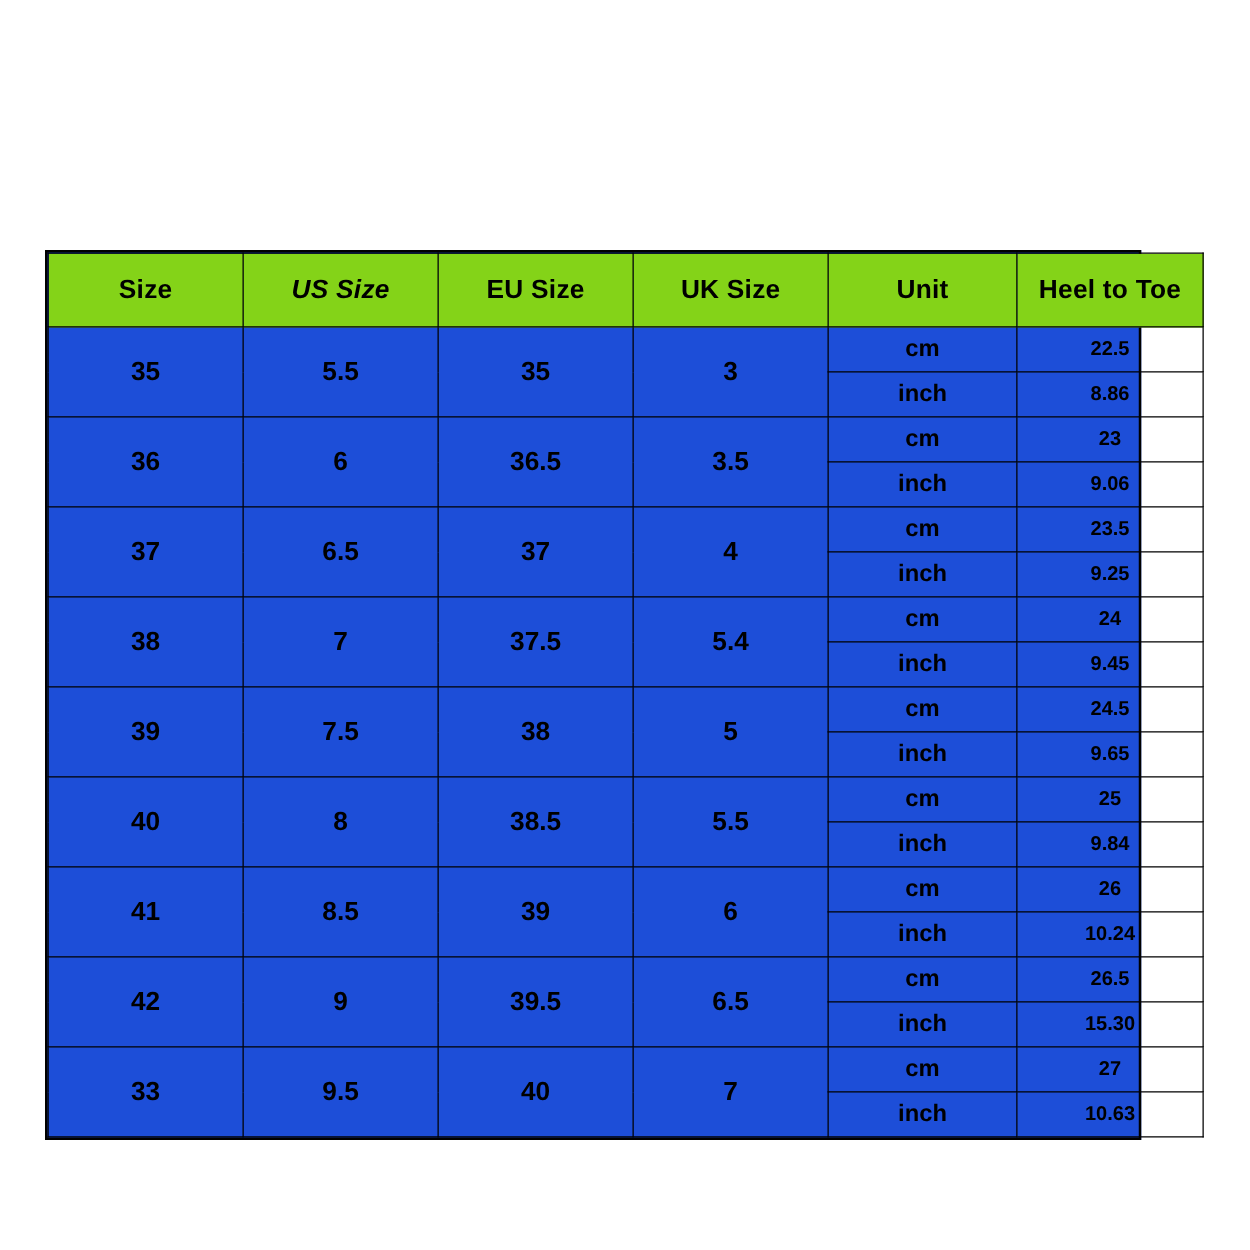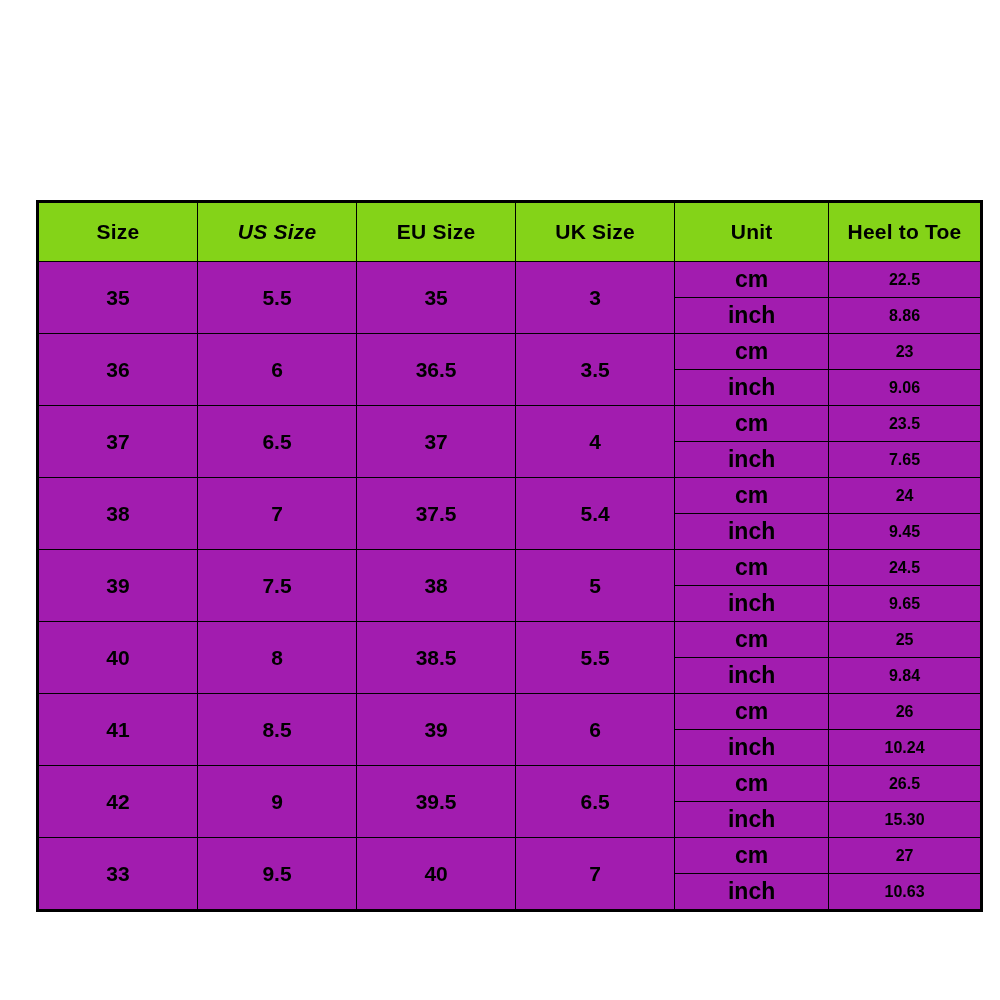--- a/index.html
+++ b/index.html
@@ -13,24 +13,24 @@
   #wrap {
     position: relative;
     width: 1000px;
     height: 1000px;
     background: #ffffff;
   }
   #table-frame {
     position: absolute;
     left: 36px;
     top: 200px;
-    width: 947px;
+    width: 877px;
     border: 2px solid #000000;
     box-sizing: border-box;
-    background: #a21caf;
+    background: #1d4ed8;
   }
   table.size-chart {
     border-collapse: collapse;
     table-layout: fixed;
     width: 100%;
   }
   table.size-chart col.c-size    { width: 156px; }
   table.size-chart col.c-us      { width: 156px; }
   table.size-chart col.c-eu      { width: 156px; }
   table.size-chart col.c-uk      { width: 156px; }
@@ -57,21 +57,21 @@
     font-size: 21px;
   }
   table.size-chart tbody td.main-cell {
     height: 70px;
   }
   table.size-chart tbody td.sub-cell {
     height: 35px;
     font-size: 16px;
   }
   table.size-chart tbody td.unit-cell {
-    font-size: 23px;
+    font-size: 19px;
   }
 </style>
 </head>
 <body>
 
 <div id="wrap">
   <div id="table-frame">
     <table class="size-chart">
       <colgroup>
         <col class="c-size">
@@ -119,21 +119,21 @@
           <tr>
             <td class="main-cell" rowspan="2">37</td>
             <td class="main-cell" rowspan="2">6.5</td>
             <td class="main-cell" rowspan="2">37</td>
             <td class="main-cell" rowspan="2">4</td>
             <td class="sub-cell unit-cell">cm</td>
             <td class="sub-cell">23.5</td>
           </tr>
           <tr>
             <td class="sub-cell unit-cell">inch</td>
-            <td class="sub-cell">7.65</td>
+            <td class="sub-cell">9.25</td>
           </tr>
           <tr>
             <td class="main-cell" rowspan="2">38</td>
             <td class="main-cell" rowspan="2">7</td>
             <td class="main-cell" rowspan="2">37.5</td>
             <td class="main-cell" rowspan="2">5.4</td>
             <td class="sub-cell unit-cell">cm</td>
             <td class="sub-cell">24</td>
           </tr>
           <tr>

